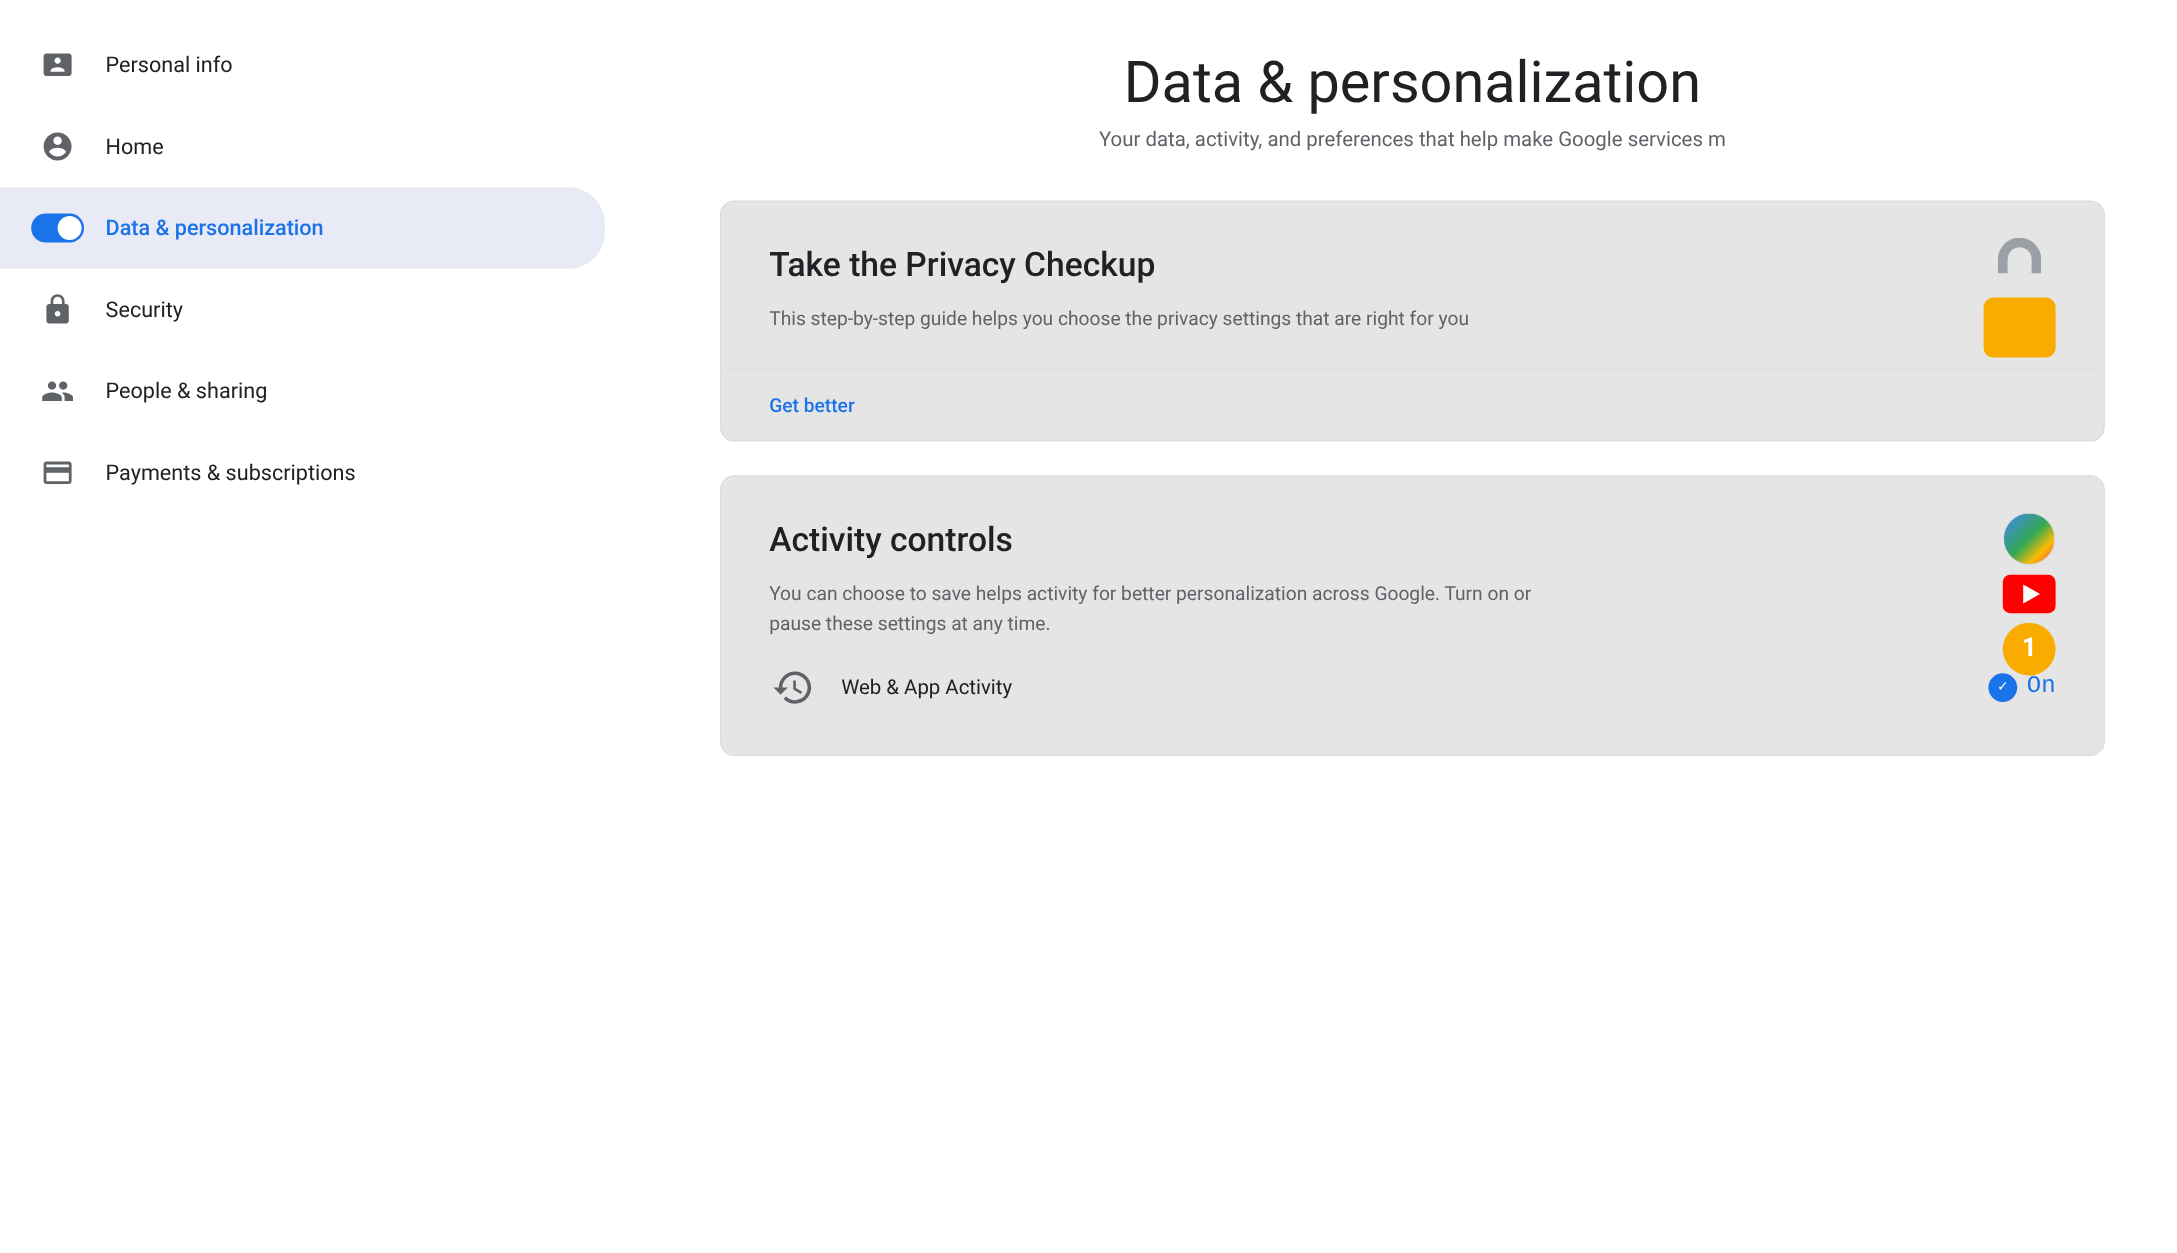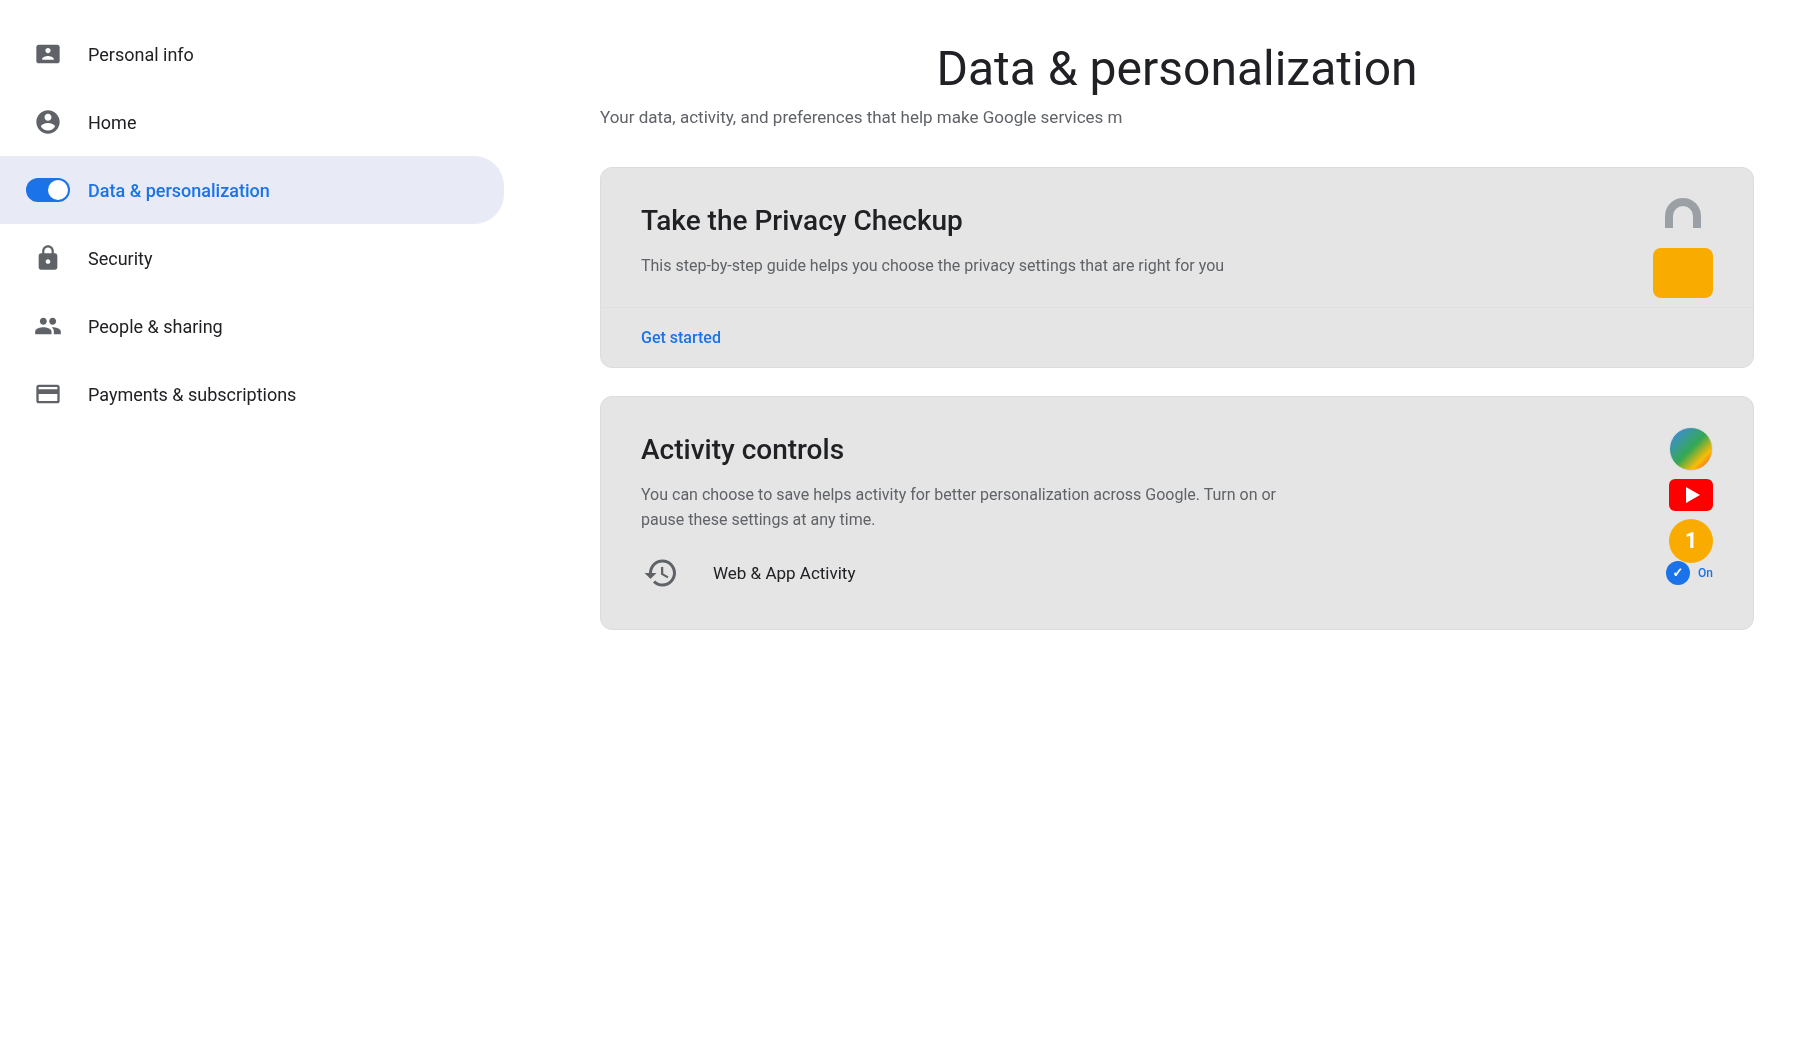--- a/index.html
+++ b/index.html
@@ -97,21 +97,21 @@
       font-size: 48px;
       font-weight: 400;
       color: #202124;
       margin-bottom: 10px;
       text-align: center;
     }
 
     .page-subtitle {
       font-size: 17px;
       color: #5f6368;
-      text-align: left;
+      text-align: center;
       margin-bottom: 40px;
     }
 
     
     .card {
       background: #e5e5e5;
       border: 1px solid #dadce0;
       border-radius: 12px;
       margin-bottom: 28px;
       overflow: hidden;
@@ -225,36 +225,37 @@
       color: #fff;
       font-size: 22px;
       font-weight: 700;
     }
 
     
     .activity-item {
       display: flex;
       align-items: center;
       padding: 20px 0 8px 0;
-      gap: 32px;
+      gap: 20px;
     }
 
     .activity-label {
       font-size: 17px;
       color: #202124;
       flex: 1;
     }
 
     .status-badge {
       display: flex;
       align-items: center;
       gap: 8px;
       color: #1a73e8;
-      font-size: 12px;
+      font-size: 20px;
       font-weight: 500;
+      font-family: Liberation Mono, monospace;
     }
 
     .status-check {
       width: 24px;
       height: 24px;
       background: #1a73e8;
       border-radius: 50%;
       display: flex;
       align-items: center;
       justify-content: center;
@@ -344,21 +345,21 @@
     <div class="card-body">
       <h2 class="card-title">Take the Privacy Checkup</h2>
       <p class="card-description">This step-by-step guide helps you choose the privacy settings that are right for you</p>
 
       <div class="lock-illustration">
         <div class="lock-shackle"></div>
         <div class="lock-body"></div>
       </div>
     </div>
     <div class="card-footer">
-      <a class="card-link">Get started</a>
+      <a class="card-link">Get better</a>
     </div>
   </div>
 
   <div class="card">
     <div class="card-body">
       <h2 class="card-title">Activity controls</h2>
       <p class="card-description">You can choose to save helps activity for better personalization across Google. Turn on or pause these settings at any time.</p>
 
       <div class="activity-illustration">
         <div class="google-icon-circle" style="background: linear-gradient(135deg, #4285f4 0%, #34a853 50%, #fbbc05 75%, #ea4335 100%); width:44px; height:44px; border-radius:50%; border: 1.5px solid #dadce0;"></div>

